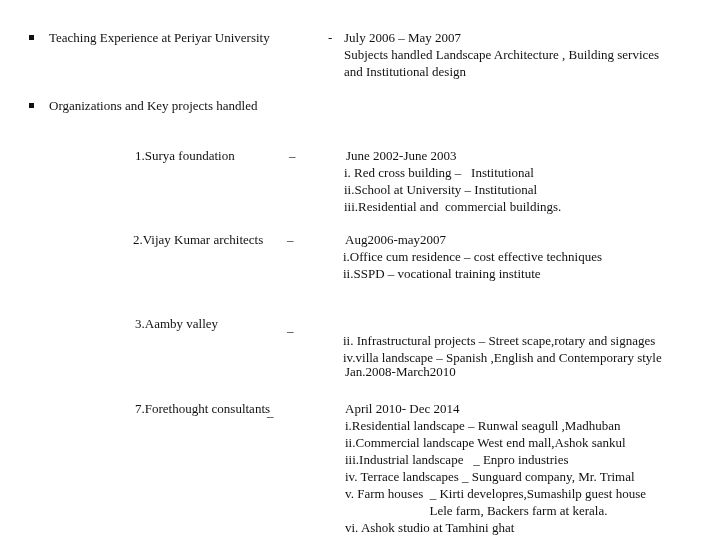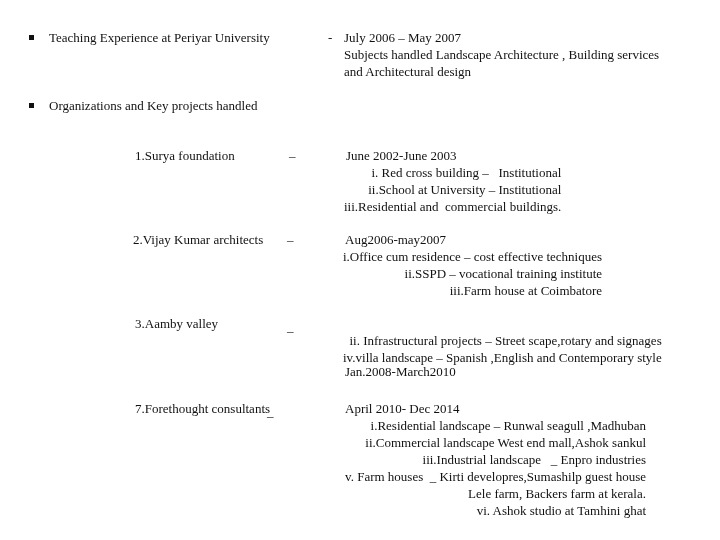--- a/index.html
+++ b/index.html
@@ -1,68 +1,68 @@
 <!DOCTYPE html>
 <html><head>
 <meta charset="utf-8">
 <style>
   html, body { margin: 0; padding: 0; background: #ffffff; }
   body {
     width: 720px; height: 540px; position: relative; overflow: hidden;
     font-family: "Liberation Serif", "DejaVu Serif", serif;
     font-size: 13px; color: #111111; line-height: 17px;
   }
-  .abs { position: absolute; white-space: nowrap; text-align: right; }
+  .abs { position: absolute; white-space: nowrap; }
   .bullet {
     position: absolute; width: 5px; height: 5px; background: #111111;
   }
   .line { display: block; white-space: pre; }
 </style>
 </head>
 <body>
 
 <div class="bullet" style="left:29px;top:35px;"></div>
 <div class="abs" style="left:49px;top:29px;">Teaching Experience  at Periyar University</div>
 <div class="abs" style="left:328px;top:29px;">-</div>
 <div class="abs" style="left:344px;top:29px;">July 2006 – May 2007</div>
 <div class="abs" style="left:344px;top:46px;">Subjects handled Landscape Architecture , Building services</div>
-<div class="abs" style="left:344px;top:63px;">and  Architectural design</div>
+<div class="abs" style="left:344px;top:63px;">and  Institutional design</div>
 
 <div class="bullet" style="left:29px;top:103px;"></div>
 <div class="abs" style="left:49px;top:97px;">Organizations and Key projects handled</div>
 
 <div class="abs" style="left:135px;top:147px;">1.Surya foundation</div>
 <div class="abs" style="left:289px;top:147px;">–</div>
 <div class="abs" style="left:346px;top:147px;">June 2002-June 2003</div>
 <div class="abs" style="left:344px;top:164px;">
   <span class="line">i. Red cross building –   Institutional</span>
   <span class="line">ii.School at University – Institutional</span>
   <span class="line">iii.Residential and  commercial buildings.</span>
 </div>
 
 <div class="abs" style="left:133px;top:231px;">2.Vijay Kumar architects</div>
 <div class="abs" style="left:287px;top:231px;">–</div>
 <div class="abs" style="left:345px;top:231px;">Aug2006-may2007</div>
 <div class="abs" style="left:343px;top:248px;">
   <span class="line">i.Office cum residence – cost effective techniques</span>
   <span class="line">ii.SSPD – vocational training institute</span>
-  <span class="line">iii.Farm house at Coimbatore</span>
 </div>
 
 <div class="abs" style="left:135px;top:315px;">3.Aamby valley</div>
 <div class="abs" style="left:287px;top:318px;">_</div>
 <div class="abs" style="left:345px;top:315px;margin-top:48px;">Jan.2008-March2010</div>
 <div class="abs" style="left:343px;top:332px;">
   <span class="line">ii. Infrastructural projects – Street scape,rotary and signages</span>
   <span class="line">iv.villa landscape – Spanish ,English and Contemporary style</span>
 </div>
 
 <div class="abs" style="left:135px;top:400px;">7.Forethought consultants</div>
 <div class="abs" style="left:267px;top:403px;">_</div>
 <div class="abs" style="left:345px;top:400px;">April 2010- Dec 2014</div>
 <div class="abs" style="left:345px;top:417px;">
   <span class="line">i.Residential landscape – Runwal seagull ,Madhuban</span>
   <span class="line">ii.Commercial landscape West end mall,Ashok sankul</span>
   <span class="line">iii.Industrial landscape   _ Enpro industries</span>
+  <span class="line">iv. Terrace landscapes _ Sunguard company, Mr. Trimal</span>
   <span class="line">v. Farm houses  _ Kirti developres,Sumashilp guest house</span>
   <span class="line">                          Lele farm, Backers farm at kerala.</span>
   <span class="line">vi. Ashok studio at Tamhini ghat</span>
 </div>
 
 </body></html>

